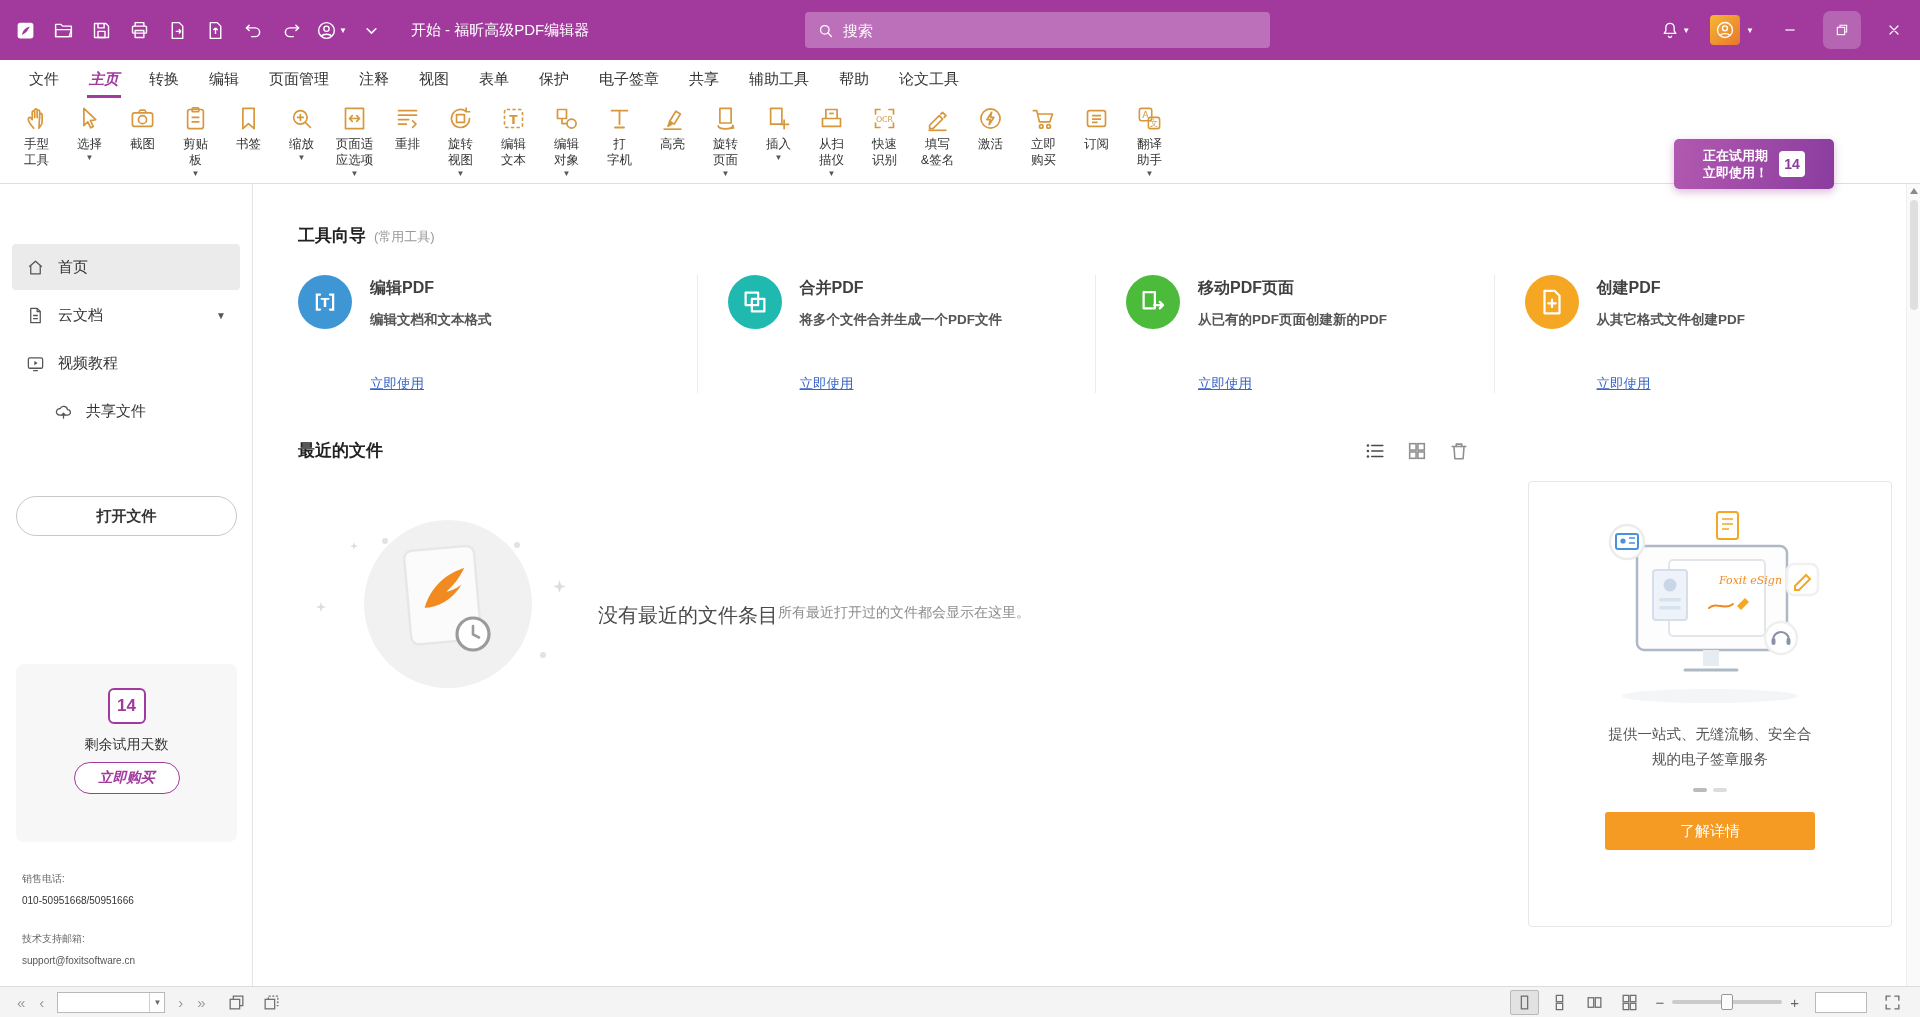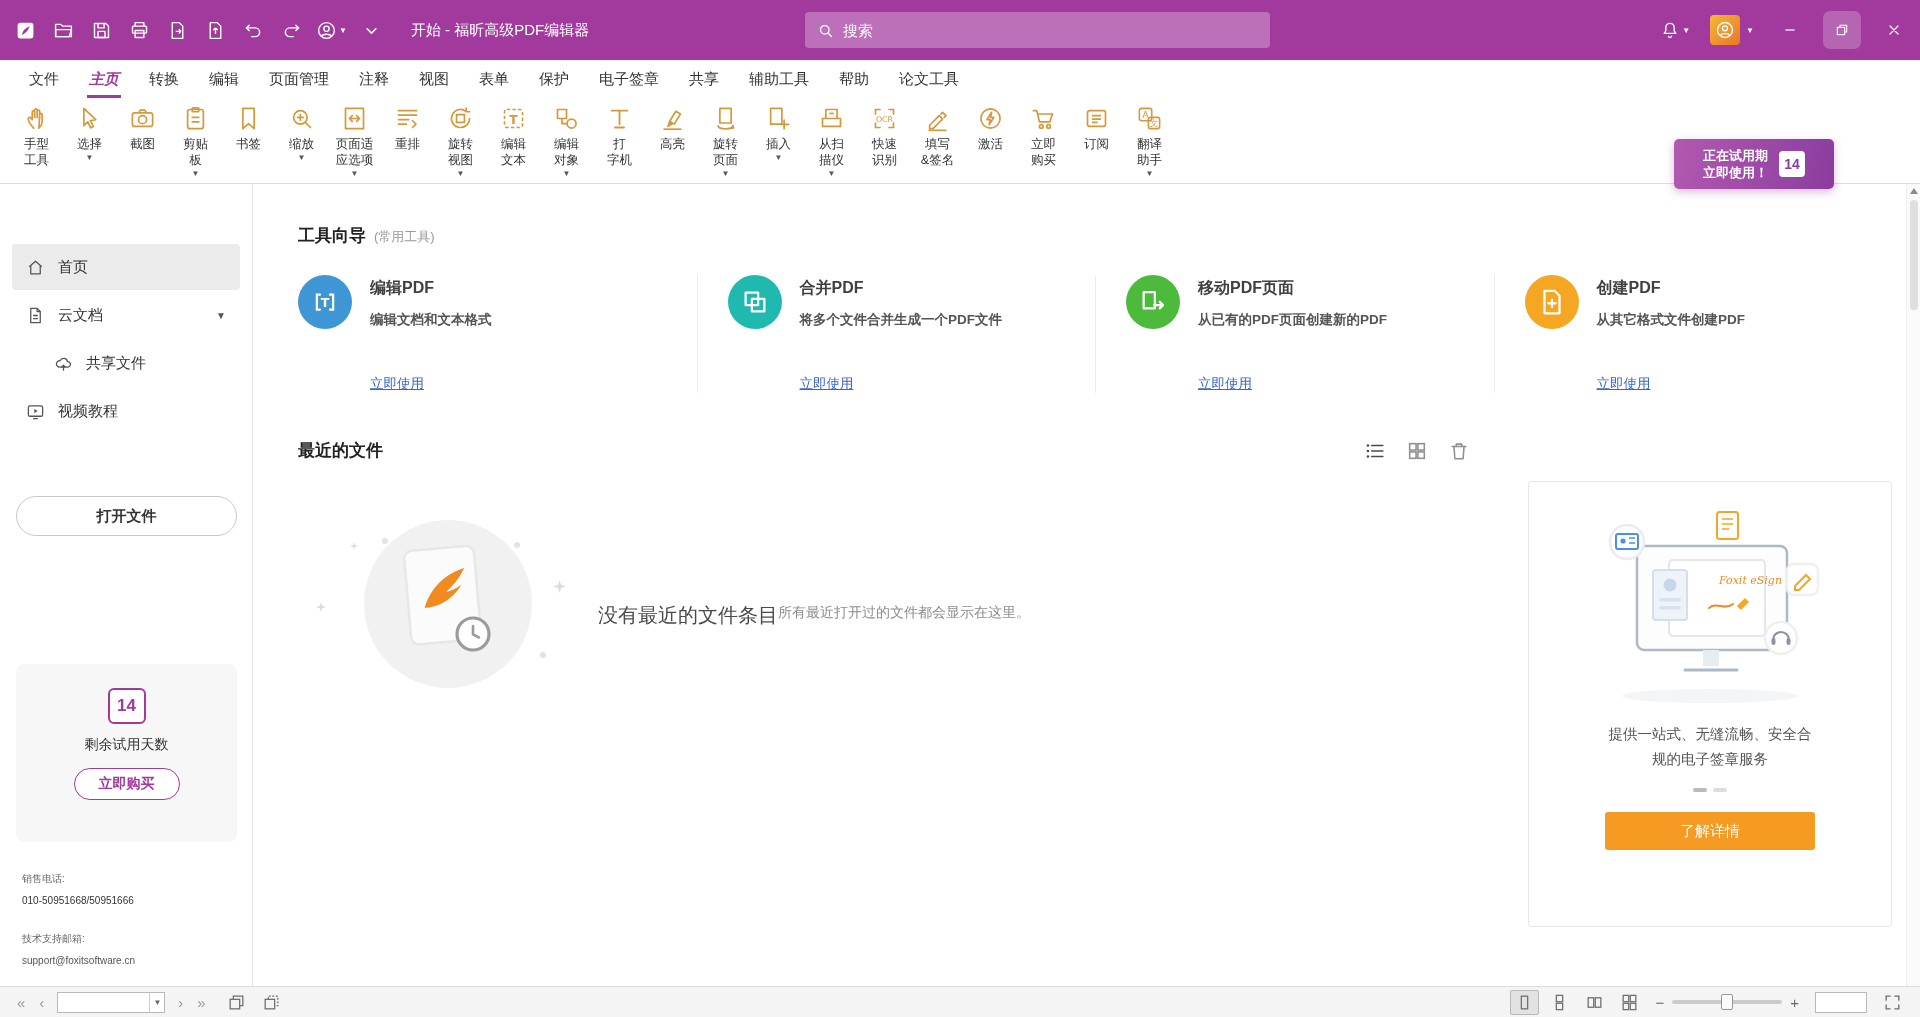--- a/index.html
+++ b/index.html
@@ -51,21 +51,21 @@
   .side-list{padding-top:58px;}
   .side-item{height:46px;margin:2px 12px;display:flex;align-items:center;gap:13px;padding:0 14px;border-radius:4px;font-size:15px;color:#333;}
   .side-item.active{background:#EBEBEB;}
   .side-item.indent{padding-left:42px;}
   .side-item svg{width:19px;height:19px;color:#555;flex:none;}
   .scaret{margin-left:auto;font-size:10px;color:#555;}
   .open-file-btn{display:block;margin:62px 16px 0;height:40px;width:221px;border:1px solid #C9C9C9;border-radius:20px;background:#fff;font-size:15px;font-weight:bold;color:#333;text-align:center;line-height:38px;font-family:inherit;}
   .trial-box{position:absolute;left:16px;top:480px;width:221px;height:178px;background:#F7F7F7;border-radius:8px;display:flex;flex-direction:column;align-items:center;padding-top:24px;}
   .trial-days{width:38px;height:36px;background:#fff;border:2px solid #A23A9E;border-radius:6px;color:#A23A9E;font-weight:bold;font-size:17px;display:flex;align-items:center;justify-content:center;}
   .trial-caption{margin-top:12px;font-size:14px;color:#333;}
-  .trial-buy{margin-top:14px;padding:6px 24px;border:1.5px solid #A23A9E;border-radius:17px;background:#fff;color:#A23A9E;font-size:14px;font-weight:bold;font-family:inherit;}
+  .trial-buy{margin-top:8px;padding:6px 24px;border:1.5px solid #A23A9E;border-radius:17px;background:#fff;color:#A23A9E;font-size:14px;font-weight:bold;font-family:inherit;font-style:italic;}
   .contact{position:absolute;left:22px;top:684px;font-size:10px;line-height:22px;}
   .contact .c-label{color:#666;}
   .contact .c-val{color:#333;margin-bottom:16px;}
   .contact .c-mail{color:#555;}
 
   
   .content{position:absolute;top:184px;left:253px;right:14px;bottom:31px;background:#fff;overflow:hidden;padding:40px 14px 0 45px;}
   .sec-head{display:flex;align-items:baseline;gap:8px;}
   .sec-title{font-size:17px;font-weight:bold;color:#222;}
   .sec-sub{font-size:13px;color:#999;}
@@ -681,32 +681,32 @@
           <span data-interactable="false">首页</span>
 
         </div>
         <div class="side-item" data-interactable="true">
           <svg data-interactable="false">
             <use href="#cloud-doc-icon"></use>
           </svg>
           <span data-interactable="false">云文档</span>
           <span class="scaret" data-interactable="false">▼</span>
         </div>
+        <div class="side-item" data-interactable="true">
+          <svg data-interactable="false">
+            <use href="#video-tutorial-icon"></use>
+          </svg>
+          <span data-interactable="false">视频教程</span>
+
+        </div>
         <div class="side-item indent" data-interactable="true">
           <svg data-interactable="false">
             <use href="#shared-files-icon"></use>
           </svg>
           <span data-interactable="false">共享文件</span>
-
-        </div>
-        <div class="side-item" data-interactable="true">
-          <svg data-interactable="false">
-            <use href="#video-tutorial-icon"></use>
-          </svg>
-          <span data-interactable="false">视频教程</span>
 
         </div>
       </div>
     <button class="open-file-btn" data-interactable="true">打开文件</button>
     <div class="trial-box" data-interactable="false">
       <div class="trial-days" data-interactable="false">14</div>
       <div class="trial-caption" data-interactable="false">剩余试用天数</div>
       <button class="trial-buy" data-interactable="true">立即购买</button>
     </div>
     <div class="contact" data-interactable="false">

